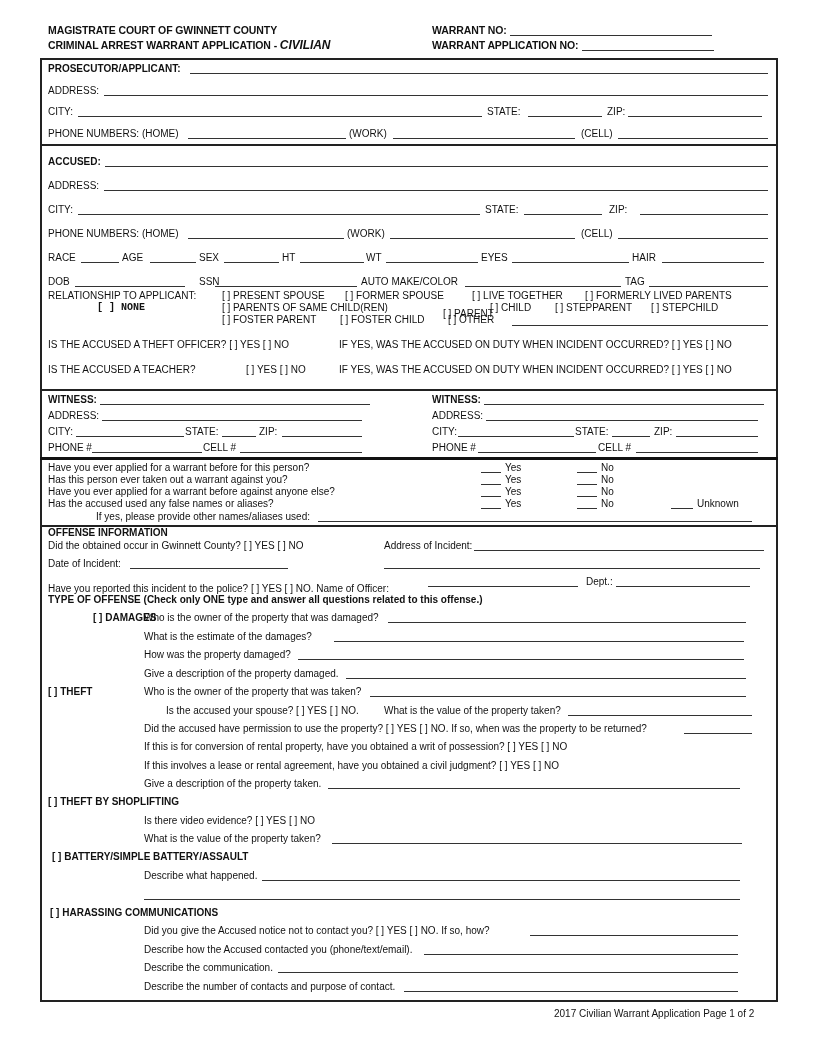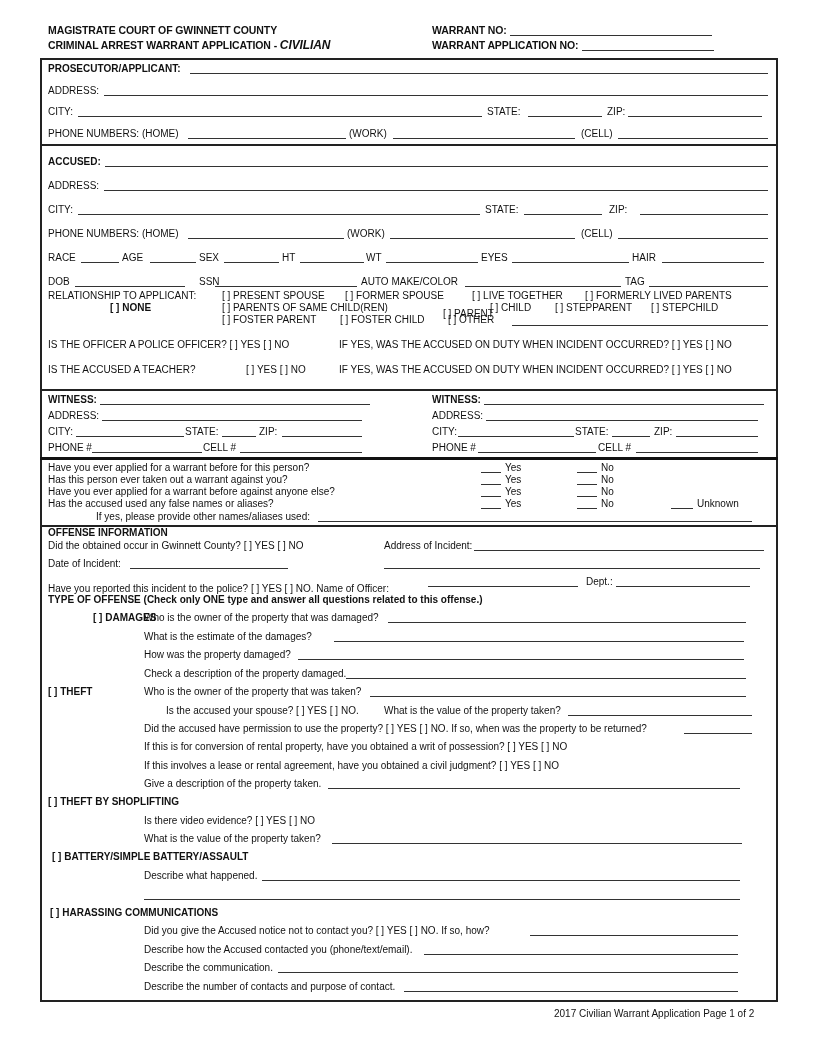--- a/index.html
+++ b/index.html
@@ -81,39 +81,39 @@
 <div class="lbl" style="left:48px;top:276px;">DOB</div>
 <div class="line" style="left:75px;top:286px;width:110px;"></div>
 <div class="lbl" style="left:199px;top:276px;">SSN</div>
 <div class="line" style="left:215px;top:286px;width:142px;"></div>
 <div class="lbl" style="left:361px;top:276px;">AUTO MAKE/COLOR</div>
 <div class="line" style="left:465px;top:286px;width:156px;"></div>
 <div class="lbl" style="left:625px;top:276px;">TAG</div>
 <div class="line" style="left:649px;top:286px;width:119px;"></div>
 
 <div class="lbl" style="left:48px;top:290px;">RELATIONSHIP TO APPLICANT:</div>
-<div class="lbl" style="left:110px;top:302px;font-weight:bold;">[   ] NONE</div>
+<div class="lbl" style="left:97px;top:302px;font-weight:bold;font-family:Liberation Mono, monospace;">[   ] NONE</div>
 
 <div class="lbl" style="left:222px;top:290px;">[  ] PRESENT SPOUSE</div>
 <div class="lbl" style="left:345px;top:290px;">[  ] FORMER SPOUSE</div>
 <div class="lbl" style="left:472px;top:290px;">[  ] LIVE TOGETHER</div>
 <div class="lbl" style="left:585px;top:290px;">[  ] FORMERLY LIVED PARENTS</div>
 
 <div class="lbl" style="left:222px;top:302px;">[  ] PARENTS OF SAME CHILD(REN)</div>
 <div class="lbl" style="left:414px;top:308px;padding-left:29px;">[  ] PARENT</div>
 <div class="lbl" style="left:490px;top:302px;">[  ] CHILD</div>
 <div class="lbl" style="left:555px;top:302px;">[  ] STEPPARENT</div>
 <div class="lbl" style="left:651px;top:302px;">[  ] STEPCHILD</div>
 
 <div class="lbl" style="left:222px;top:314px;">[  ] FOSTER PARENT</div>
 <div class="lbl" style="left:340px;top:314px;">[  ] FOSTER CHILD</div>
 <div class="lbl" style="left:448px;top:314px;">[  ] OTHER</div>
 <div class="line" style="left:512px;top:325px;width:256px;"></div>
 
-<div class="lbl" style="left:48px;top:339px;">IS THE OFFICER A POLICE OFFICER?  [  ] YES  [  ] NO</div>
+<div class="lbl" style="left:48px;top:339px;">IS THE ACCUSED A THEFT OFFICER?  [  ] YES  [  ] NO</div>
 <div class="lbl" style="left:339px;top:339px;">IF YES, WAS THE ACCUSED ON DUTY WHEN INCIDENT OCCURRED? [  ] YES  [  ] NO</div>
 <div class="lbl" style="left:48px;top:364px;">IS THE ACCUSED A TEACHER?</div>
 <div class="lbl" style="left:246px;top:364px;">[  ] YES  [  ] NO</div>
 <div class="lbl" style="left:339px;top:364px;">IF YES, WAS THE ACCUSED ON DUTY WHEN INCIDENT OCCURRED? [  ] YES  [  ] NO</div>
 
 <div class="sep" style="top:389px;"></div>
 
 <div class="lbl b" style="left:48px;top:394px;font-weight:bold;">WITNESS:</div>
 <div class="line" style="left:100px;top:404px;width:270px;"></div>
 <div class="lbl" style="left:48px;top:410px;">ADDRESS:</div>
@@ -191,21 +191,21 @@
 <div class="line" style="left:616px;top:586px;width:134px;"></div>
 <div class="lbl b" style="left:48px;top:594px;font-weight:bold;">TYPE OF OFFENSE (Check only ONE type and answer all questions related to this offense.)</div>
 
 <div class="lbl b" style="left:48px;top:612px;font-weight:bold;padding-left:45px;">[  ] DAMAGES</div>
 <div class="lbl" style="left:144px;top:612px;">Who is the owner of the property that was damaged?</div>
 <div class="line" style="left:388px;top:622px;width:358px;"></div>
 <div class="lbl" style="left:144px;top:631px;">What is the estimate of the damages?</div>
 <div class="line" style="left:334px;top:641px;width:410px;"></div>
 <div class="lbl" style="left:144px;top:649px;">How was the property damaged?</div>
 <div class="line" style="left:298px;top:659px;width:446px;"></div>
-<div class="lbl" style="left:144px;top:668px;">Check a description of the property damaged.</div>
+<div class="lbl" style="left:144px;top:668px;">Give a description of the property damaged.</div>
 <div class="line" style="left:346px;top:678px;width:400px;"></div>
 
 <div class="lbl b" style="left:48px;top:686px;font-weight:bold;">[  ] THEFT</div>
 <div class="lbl" style="left:144px;top:686px;">Who is the owner of the property that was taken?</div>
 <div class="line" style="left:370px;top:696px;width:376px;"></div>
 <div class="lbl" style="left:144px;top:705px;padding-left:22px;">Is the accused your spouse?  [  ] YES [  ] NO.</div>
 <div class="lbl" style="left:384px;top:705px;">What is the value of the property taken?</div>
 <div class="line" style="left:568px;top:715px;width:184px;"></div>
 <div class="lbl" style="left:144px;top:723px;">Did the accused have permission to use the property? [  ] YES [  ] NO.   If so, when was the property to be returned?</div>
 <div class="line" style="left:684px;top:733px;width:68px;"></div>

